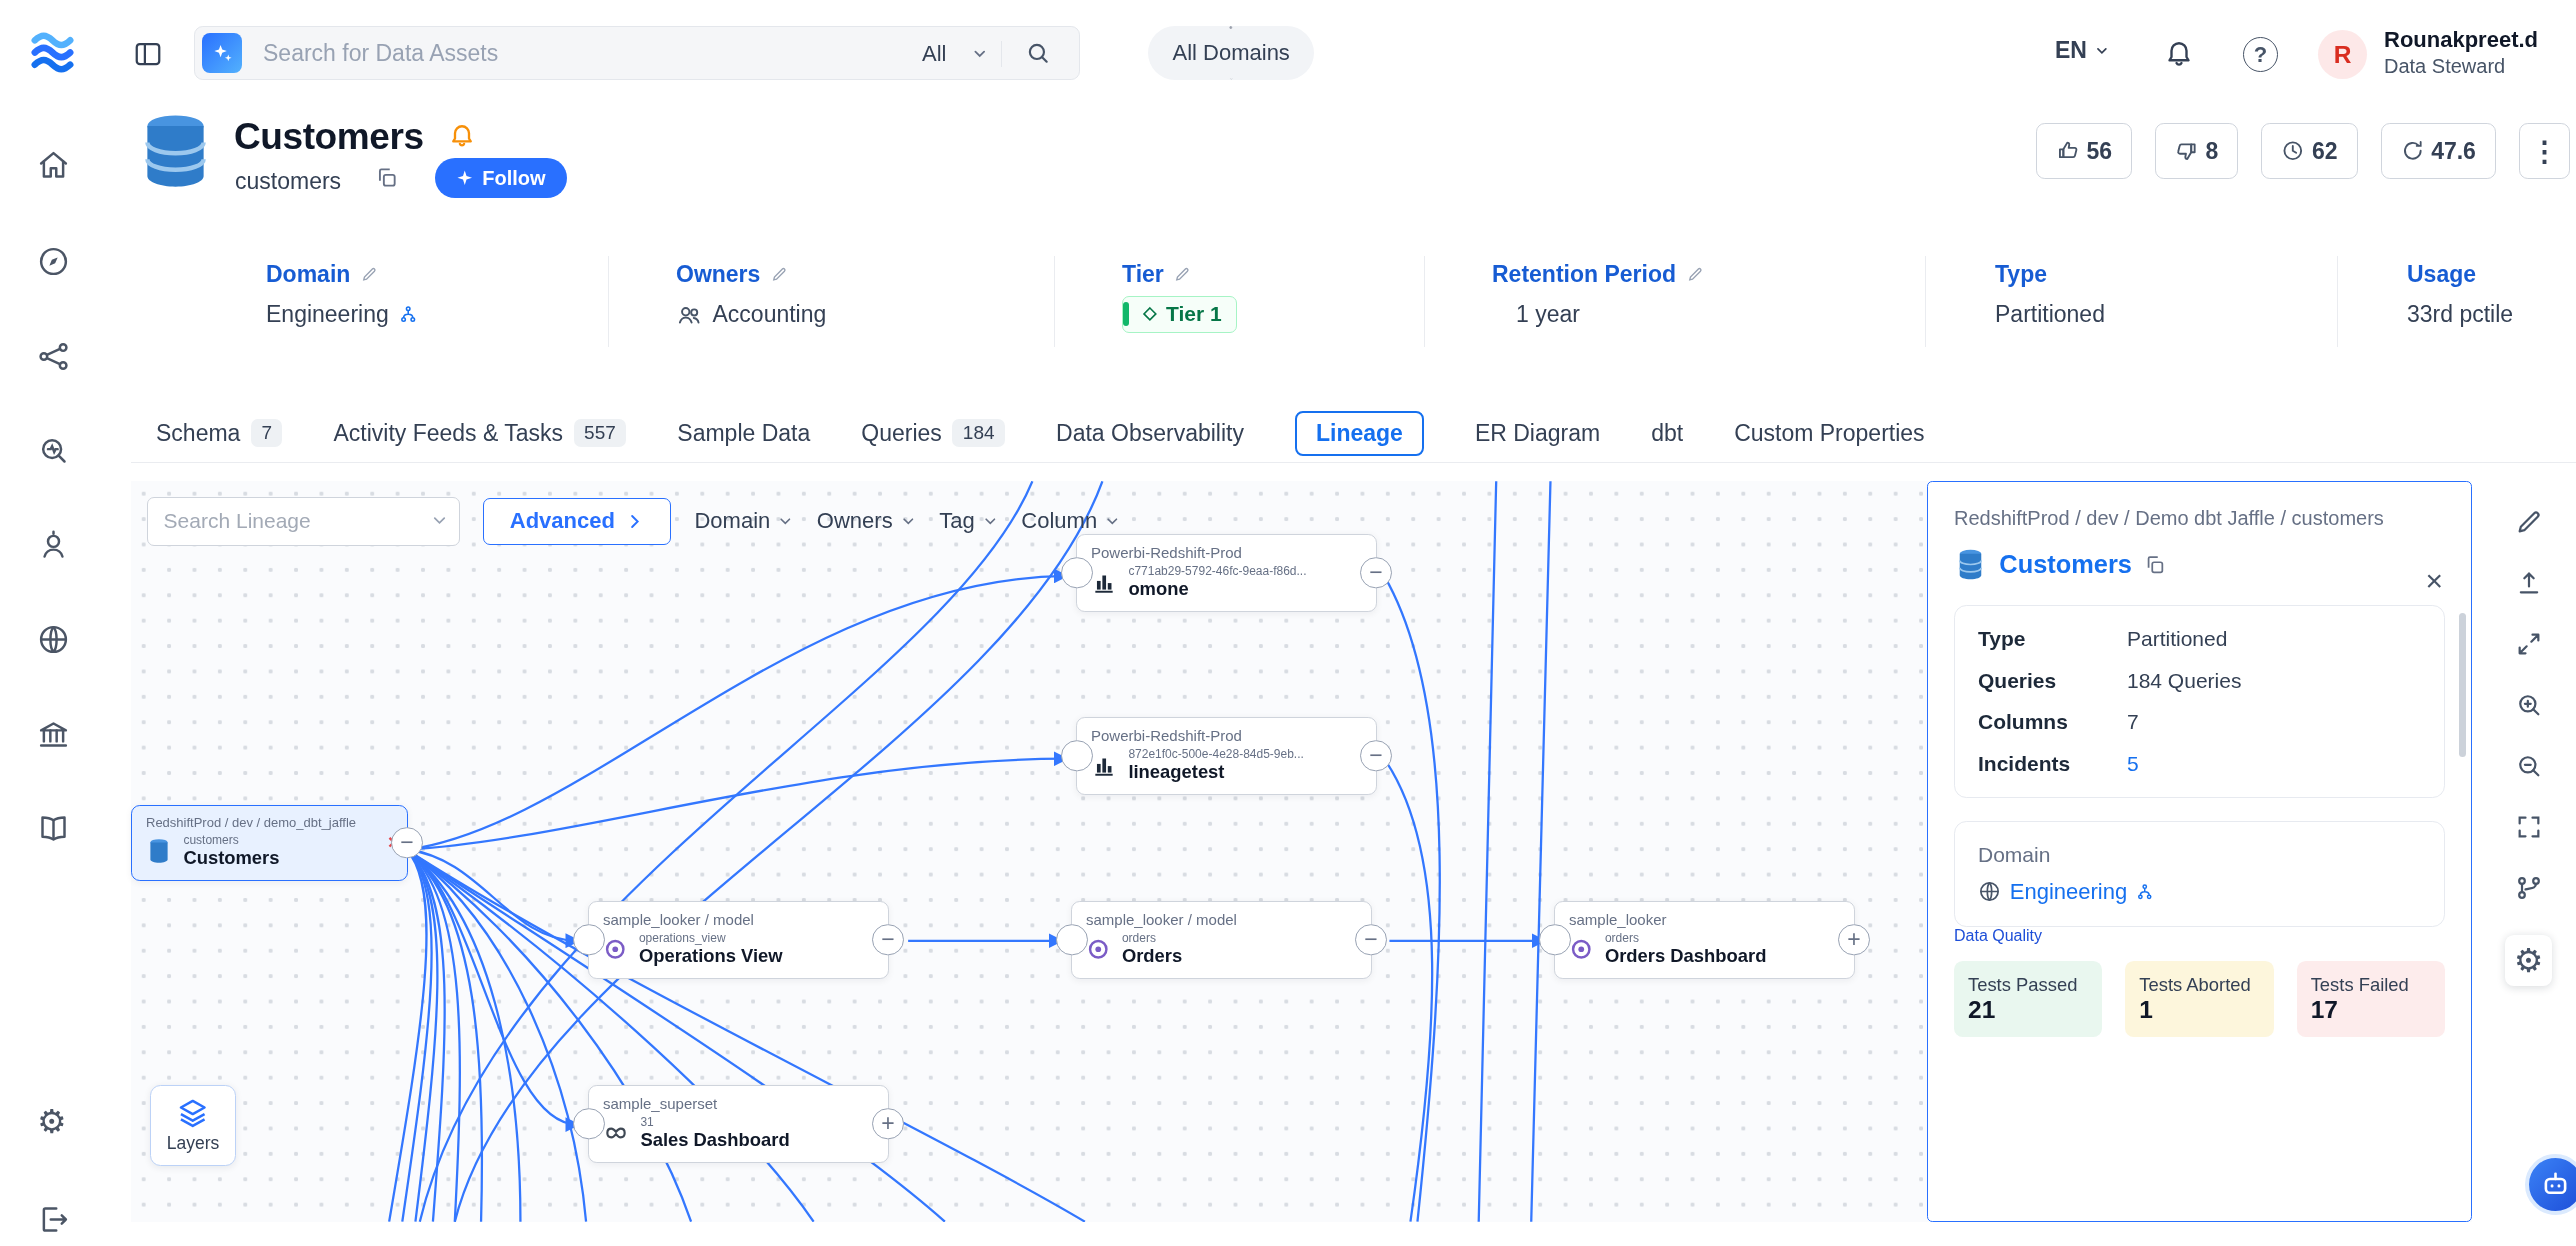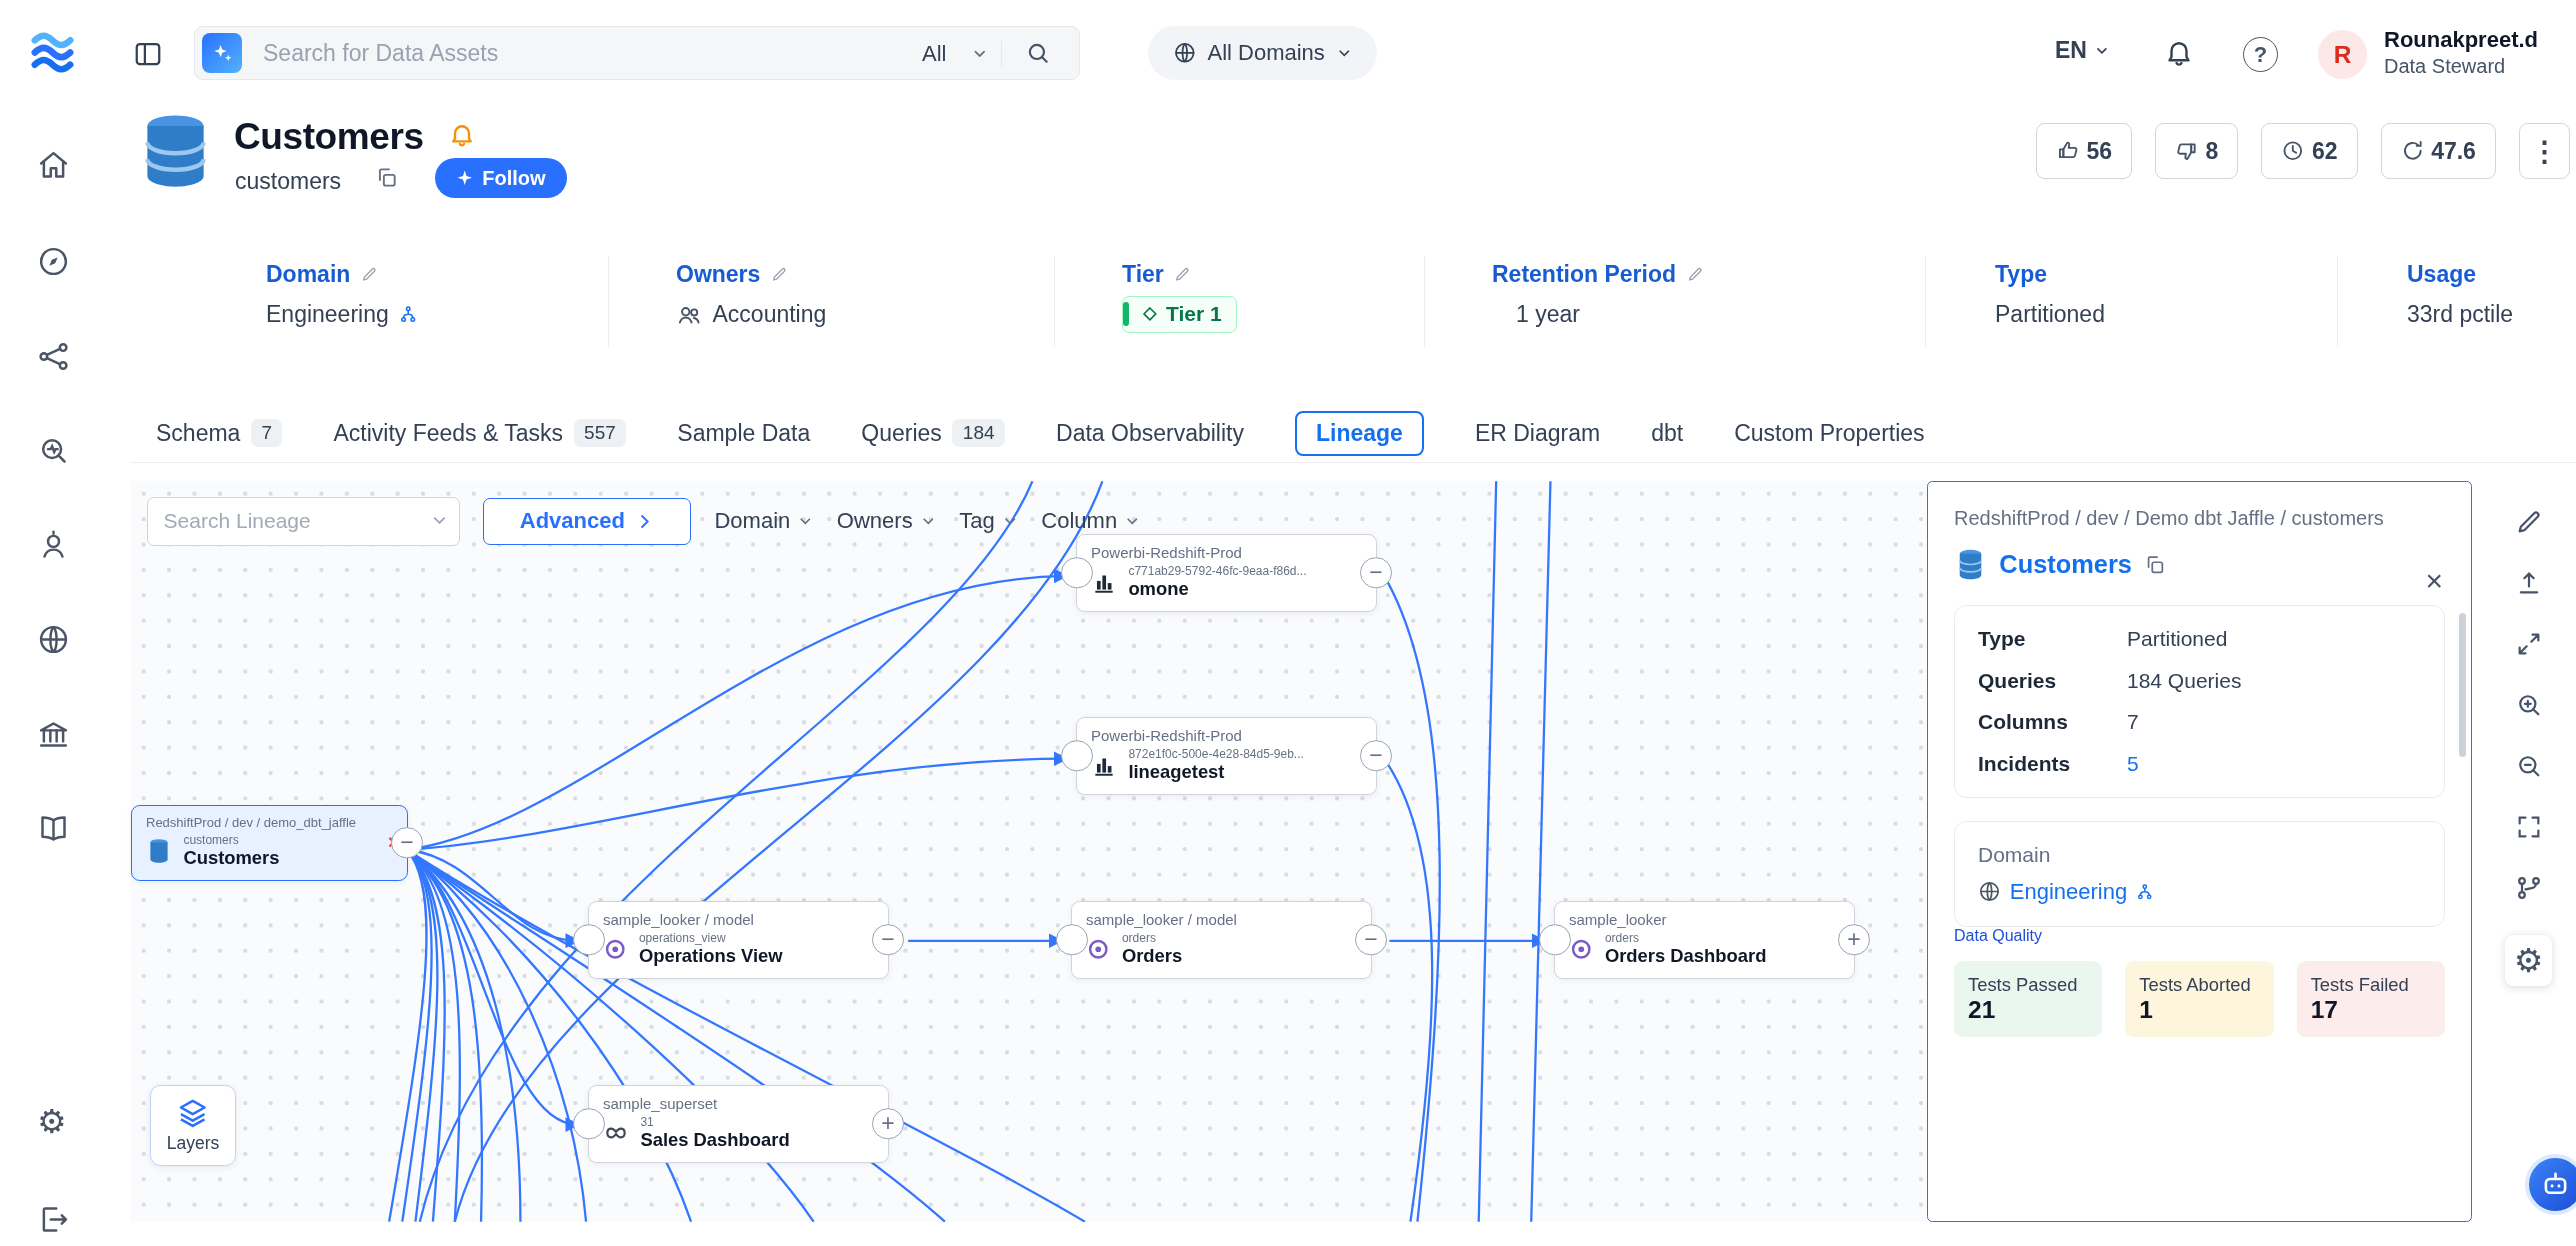--- a/index.html
+++ b/index.html
@@ -11,21 +11,21 @@
   .topnav { position:absolute; top:0; left:0; width:100%; height:107px; background:#fff; z-index:20; }
   .logo { position:absolute; left:26px; top:26px; width:53px; height:53px; }
   .nav-toggle { position:absolute; left:133px; top:39px; color:#344054; }
   .searchbar { position:absolute; left:194px; top:26px; width:886px; height:54px; background:#f5f6f8; border:0.9px solid #e4e7ec; border-radius:8.8px; }
   .spark-chip { position:absolute; left:7px; top:6.1px; width:40px; height:40px; border-radius:7.9px; background:linear-gradient(135deg,#2970ff,#53b1fd); display:flex; align-items:center; justify-content:center; }
   .searchbar input { position:absolute; left:68px; top:0; width:525px; height:53px; border:none; background:transparent; outline:none; font-size:23px; color:#344054; font-family:inherit; }
   .searchbar input::placeholder { color:#98a2b3; }
   .search-scope { position:absolute; right:91px; top:0; height:53px; display:flex; align-items:center; gap:24px; font-size:22px; color:#344054; cursor:pointer; }
   .search-vdiv { position:absolute; right:77px; top:14px; height:26px; width:0.9px; background:#e4e7ec; }
   .search-glass { position:absolute; right:28px; top:13px; color:#475467; }
-  .domains-pill { position:absolute; left:1148px; top:26px; height:54px; border-radius:27px; background:#f2f4f7; display:flex; align-items:center; gap:11.4px; padding:0 24.5px; font-size:22px; color:#344054; cursor:pointer; }
+  .domains-pill { position:absolute; left:1148px; top:26px; height:54px; border-radius:27px; background:#f2f4f7; display:flex; align-items:center; gap:11.4px; padding:0 24.5px; font-size:22px; color:#344054; cursor:pointer;flex-direction:column; }
   .lang { position:absolute; left:2055px; top:37px; display:flex; align-items:center; gap:7px; font-size:23px; font-weight:600; color:#344054; cursor:pointer; }
   .bell-btn { position:absolute; left:2164px; top:37px; color:#344054; cursor:pointer; }
   .help-btn { position:absolute; left:2243px; top:37px; width:35px; height:35px; border:1.9px solid #475467; border-radius:50%; color:#475467; font-size:22px; font-weight:700; display:flex; align-items:center; justify-content:center; cursor:pointer; }
   .avatar { position:absolute; left:2318px; top:30px; width:49px; height:49px; border-radius:50%; background:#fde8e8; color:#d92d20; font-size:24.5px; font-weight:700; display:flex; align-items:center; justify-content:center; }
   .usercol { position:absolute; left:2384px; top:26px; line-height:1.25; }
   .username { font-size:22px; font-weight:700; color:#101828; }
   .userrole { font-size:20px; color:#475467; }
 
   
   .dbicon-lg { position:absolute; left:138px; top:110px; }
@@ -59,21 +59,21 @@
   .canvas { position:absolute; top:481px; left:131px; width:2341px; height:741px;
     background-color:#fafbfd;
     background-image:radial-gradient(circle,#d8dce2 1.9px,transparent 2.4px);
     background-size:25.4px 25.4px; }
   .edges { position:absolute; inset:0; z-index:1; }
   .ltools { position:absolute; top:15.8px; left:15.8px; display:flex; align-items:center; gap:23px; z-index:7; }
   .lsearch { position:relative; width:313px; height:49px; }
   .lsearch input { width:100%; height:100%; border:0.9px solid #cfd4dc; border-radius:7px; background:#fff; padding:0 40px 0 15.8px; font-size:21px; color:#344054; outline:none; font-family:inherit; }
   .lsearch input::placeholder { color:#a3aab6; }
   .lsearch .chev { position:absolute; right:10.5px; top:14px; color:#98a2b3; }
-  .adv-btn { height:47px; border:1.4px solid #2970ff; color:#2970ff; background:#fff; border-radius:7px; font-size:22px; font-weight:600; display:flex; align-items:center; gap:10.5px; padding:0 36px; cursor:pointer; font-family:inherit; }
+  .adv-btn { height:47px; border:1.4px solid #2970ff; color:#2970ff; background:#fff; border-radius:7px; font-size:22px; font-weight:600; display:flex; align-items:center; gap:10.5px; padding:0 26px; cursor:pointer; font-family:inherit; }
   .lfilter { display:flex; align-items:center; gap:7px; font-size:22px; color:#344054; cursor:pointer; }
   .lfilter .chev { color:#667085; }
 
   
   .node { position:absolute; width:301px; background:#fff; border:0.9px solid #cfd4dc; border-radius:8.8px; box-shadow:0 1.8px 7px rgba(16,24,40,.06); z-index:4; }
   .node-head { font-size:15px; color:#667085; padding:8.8px 14px 1.8px; white-space:nowrap; overflow:hidden; }
   .node-body { display:flex; align-items:center; gap:11.4px; padding:1.8px 14px 10.5px; }
   .node-sub { font-size:12px; color:#667085; white-space:nowrap; overflow:hidden; }
   .node-name { font-size:18.4px; color:#101828; font-weight:600; white-space:nowrap; }
   .conn { position:absolute; width:31.5px; height:31.5px; border:1.4px solid #98a2b3; background:#fff; border-radius:50%; color:#667085; font-size:23px; line-height:28px; text-align:center; z-index:6; cursor:pointer; }

